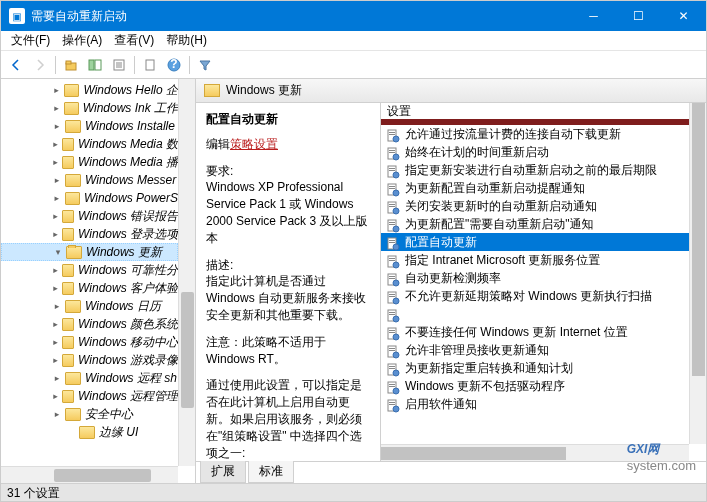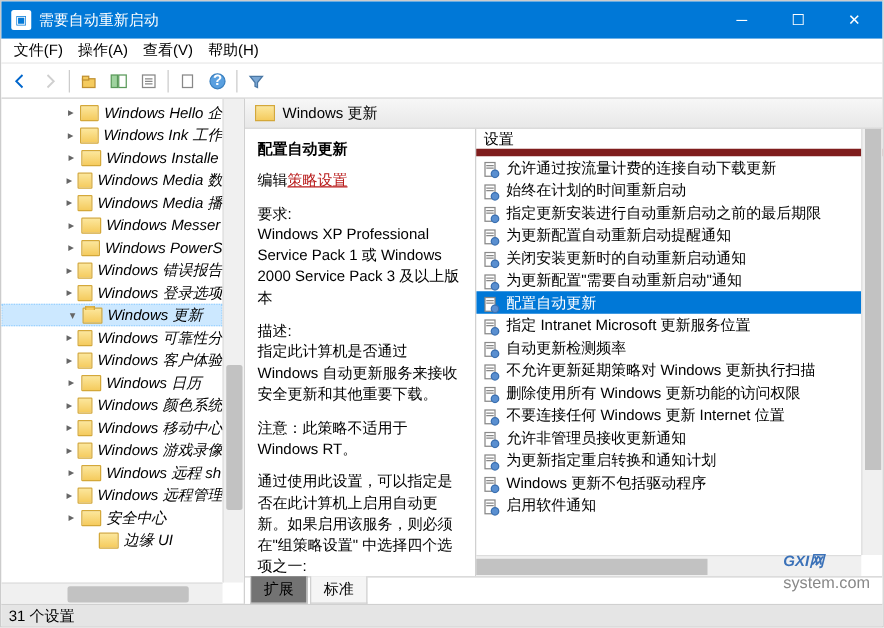--- a/index.html
+++ b/index.html
@@ -42,21 +42,21 @@
 .settings .row.selected { background: #0078d7; color: #fff; }
 .settings .icon { width: 16px; height: 14px; margin-right: 4px; display: flex; align-items: center; justify-content: center; }
 .settings .icon svg { width: 14px; height: 14px; }
 .settings .txt { font-size: 12px; overflow: hidden; text-overflow: ellipsis; }
 .set-scroll-v { position: absolute; right: 0; top: 0; width: 17px; height: calc(100% - 17px); background: #f0f0f0; border-left: 1px solid #ddd; }
 .set-scroll-v .thumb { position: absolute; left: 2px; width: 13px; top: 0; height: 80%; background: #c2c2c2; }
 .set-scroll-h { position: absolute; bottom: 0; left: 0; right: 17px; height: 17px; background: #f0f0f0; border-top: 1px solid #ddd; }
 .set-scroll-h .thumb { position: absolute; top: 2px; height: 13px; left: 0; width: 60%; background: #c2c2c2; }
 .tabs { height: 22px; border-top: 1px solid #d0d0d0; display: flex; align-items: flex-end; padding-left: 4px; background: #fff; }
 .tabs .tab { padding: 2px 10px; border: 1px solid #d0d0d0; border-top: none; background: #f5f5f5; font-size: 12px; margin-right: 2px; }
-.tabs .tab.active { background: #737373; }
+.tabs .tab.active { background: #e5e5e5; }
 .statusbar { height: 20px; border-top: 1px solid #d0d0d0; background: #e5e5e5; display: flex; align-items: center; padding-left: 6px; font-size: 12px; }
 .watermark { position: absolute; right: 10px; bottom: 28px; font-size: 16px; color: #3a71b8; font-style: italic; font-weight: bold; pointer-events: none; }
 .watermark .sub { font-size: 13px; color: #888; display: block; font-style: normal; font-weight: normal; }
 </style>
 </head>
 <body>
 
 <div class="titlebar">
   <span style="width:16px;height:16px;background:#fff;border-radius:2px;margin-right:6px;display:inline-flex;align-items:center;justify-content:center;color:#0078d7;font-size:10px;">▣</span>
   <span class="title">需要自动重新启动</span>
@@ -378,21 +378,20 @@
             </div>
             <div class="row">
               <span class="icon">
                 <svg viewBox="0 0 14 14">
                   <rect x="2" y="1" width="8" height="11" fill="#fff" stroke="#888"></rect>
                   <rect x="3" y="3" width="6" height="1" fill="#888"></rect>
                   <rect x="3" y="5" width="6" height="1" fill="#888"></rect>
                   <circle cx="10" cy="10" r="3" fill="#5a8fd0" stroke="#3a6fb0"></circle>
                 </svg>
               </span>
-              <span class="txt">删除使用所有 Windows 更新功能的访问权限</span>
             </div>
             <div class="row">
               <span class="icon">
                 <svg viewBox="0 0 14 14">
                   <rect x="2" y="1" width="8" height="11" fill="#fff" stroke="#888"></rect>
                   <rect x="3" y="3" width="6" height="1" fill="#888"></rect>
                   <rect x="3" y="5" width="6" height="1" fill="#888"></rect>
                   <circle cx="10" cy="10" r="3" fill="#5a8fd0" stroke="#3a6fb0"></circle>
                 </svg>
               </span>

